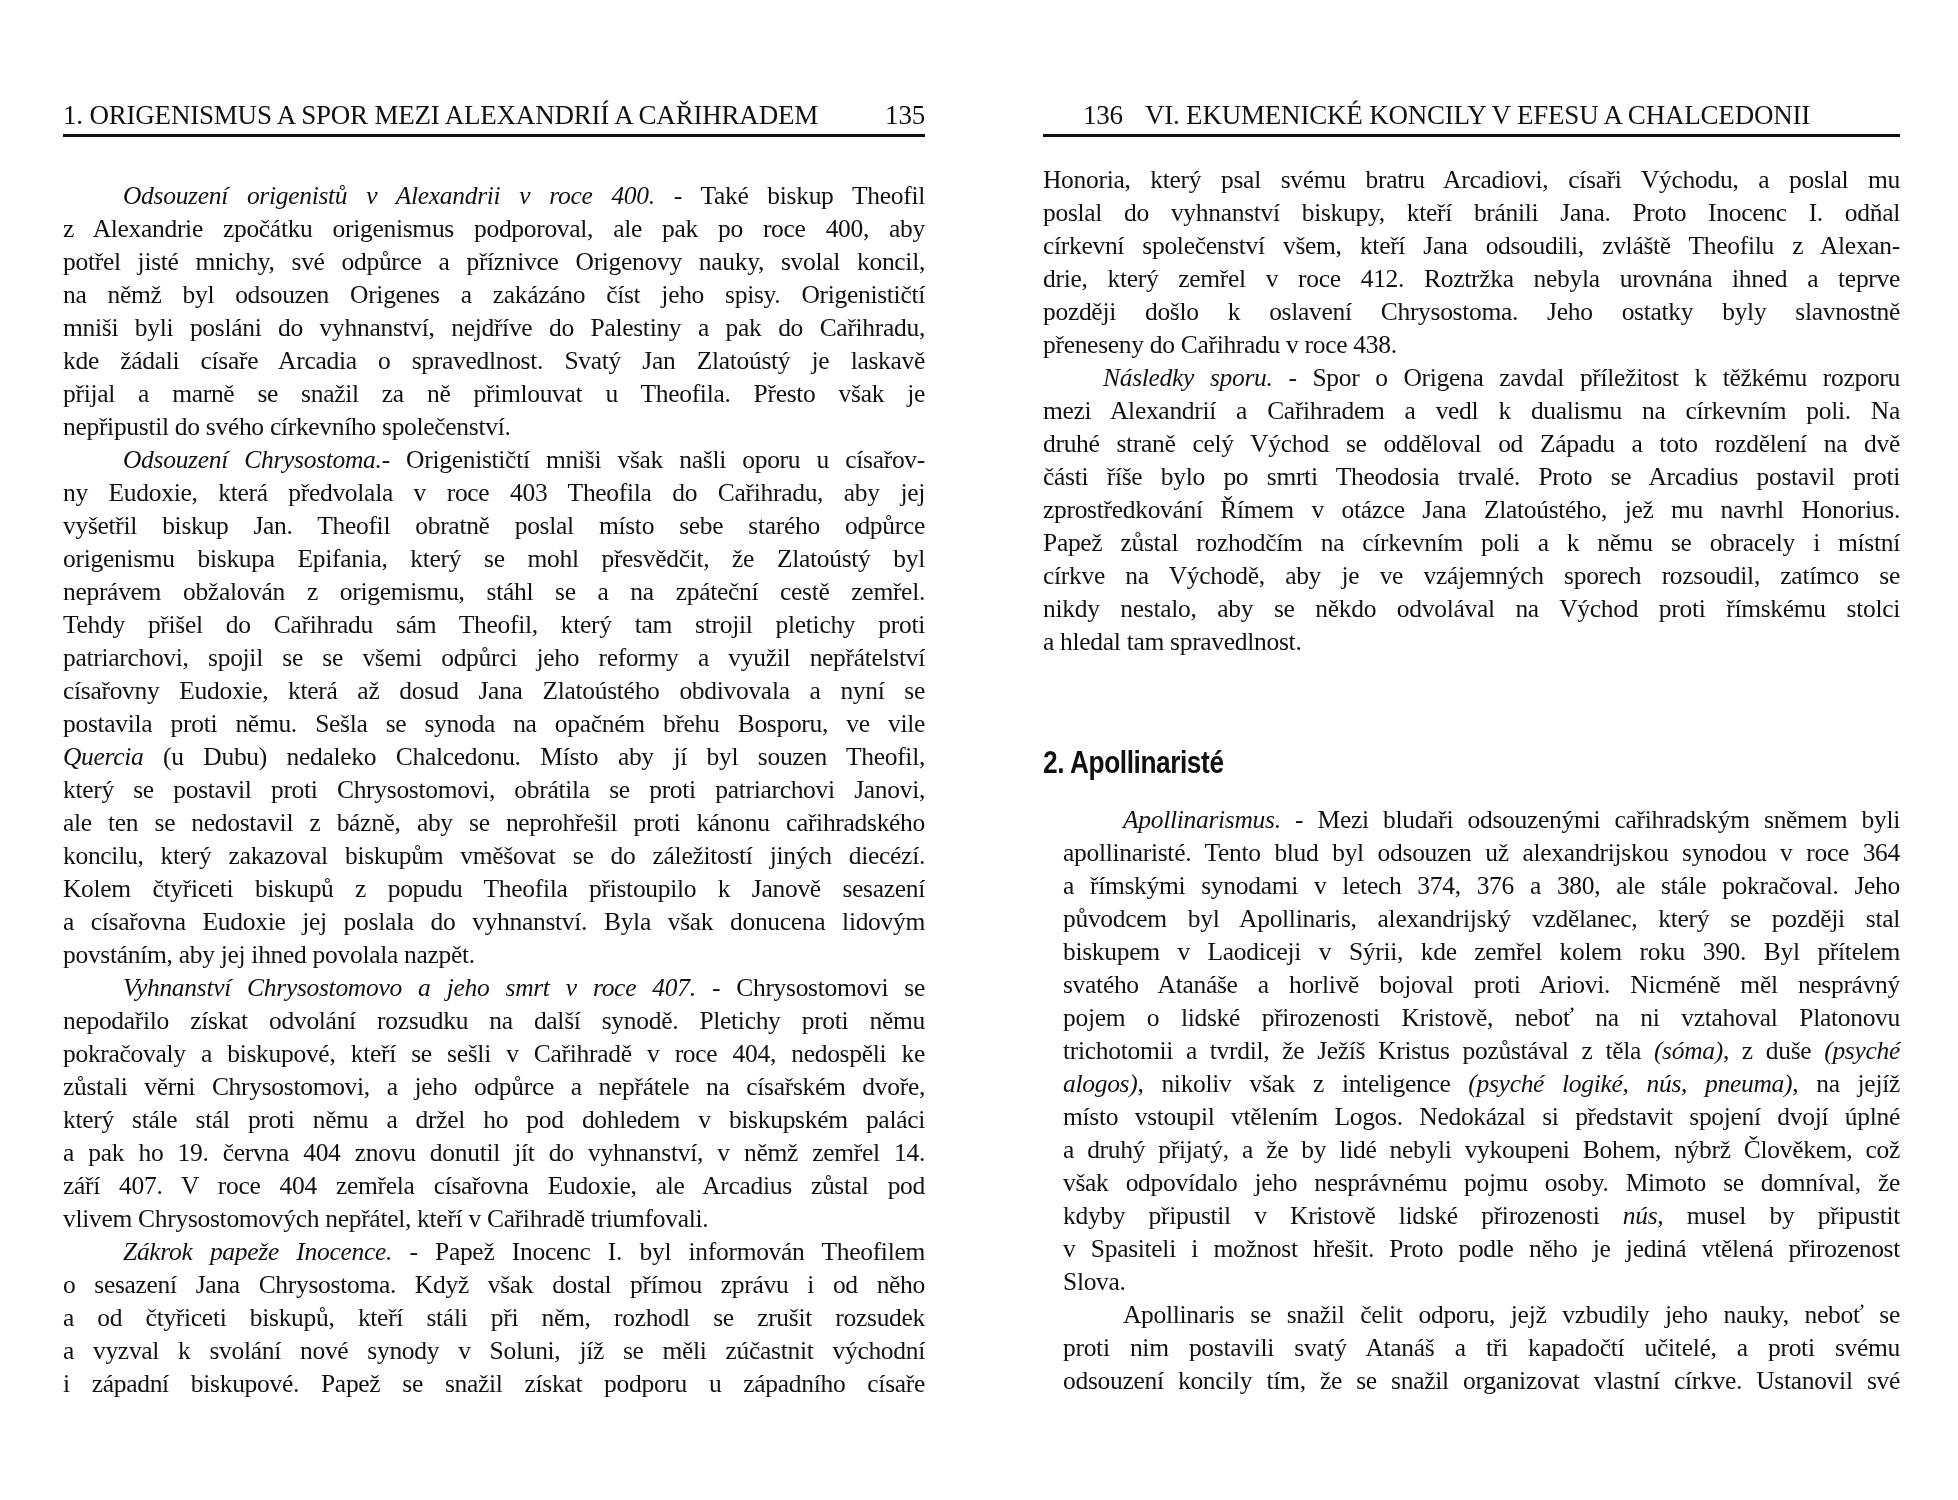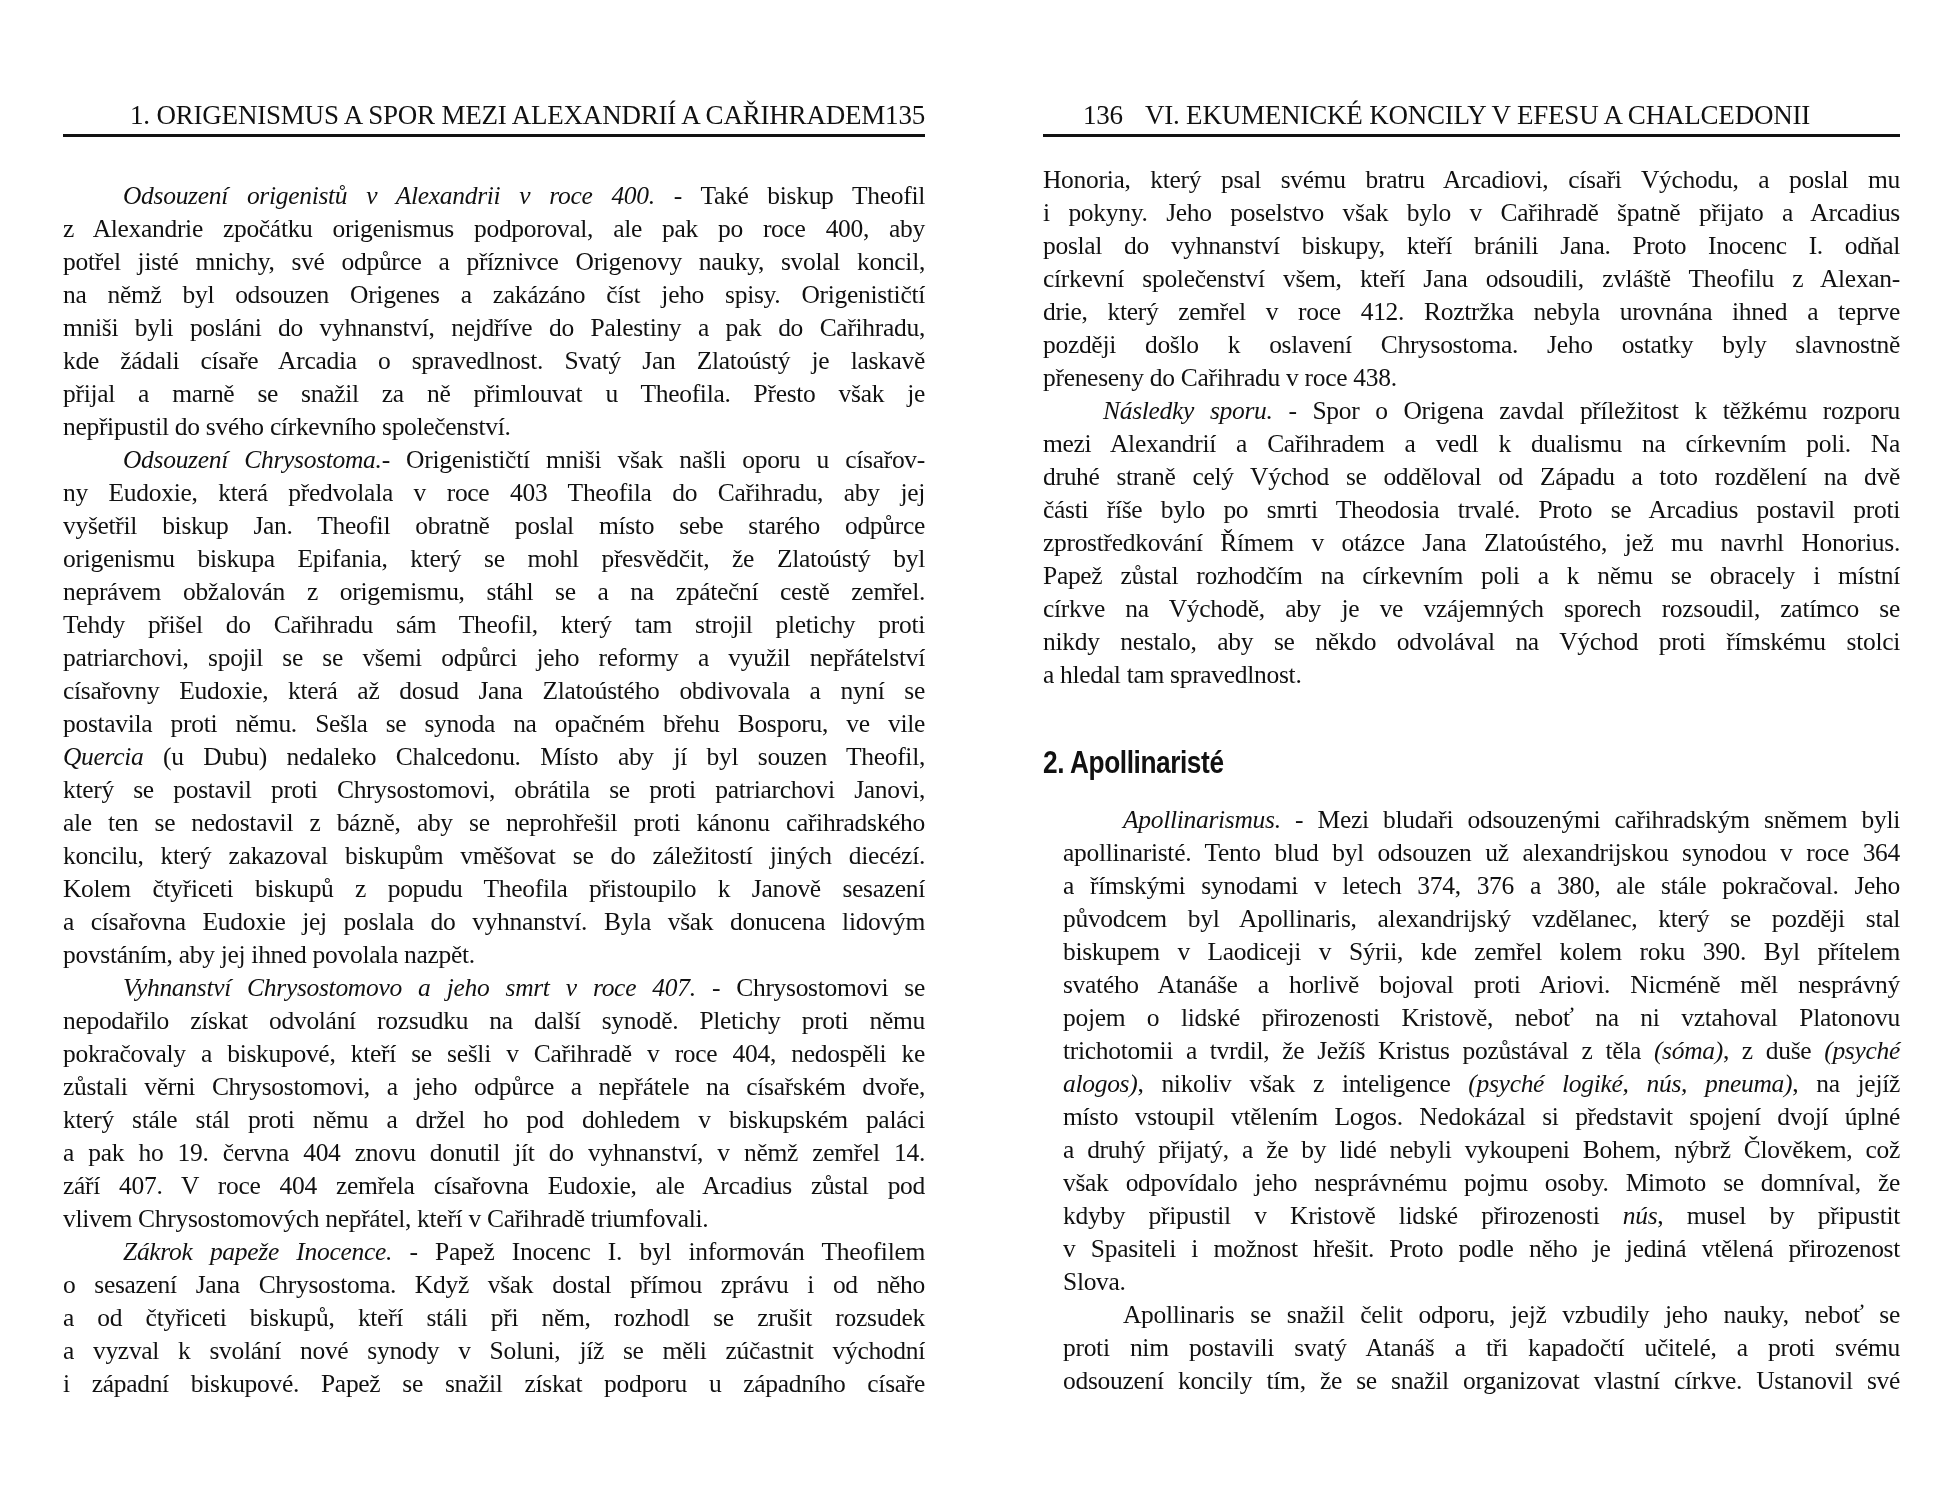--- a/index.html
+++ b/index.html
@@ -6,21 +6,21 @@
   body { width: 1958px; height: 1500px; position: relative; overflow: hidden; color: #111; }
   .page { position: absolute; top: 0; }
   .page-left { left: 63px; width: 862px; }
   .page-right { left: 1043px; width: 857px; }
   .running-head {
     position: absolute; top: 98px; left: 0; right: 0; height: 34px;
     font-family: "Liberation Serif", "DejaVu Serif", serif;
     font-size: 27px; line-height: 34px; letter-spacing: -0.2px;
     white-space: nowrap; border-bottom: 3px solid #111; padding-bottom: 2px;
   }
-  .page-left .running-head { display: flex; justify-content: flex-end; }
+  .page-left .running-head { display: flex; justify-content: space-between; }
   .page-right .running-head .pgnum { margin-right: 22px; margin-left: 40px; }
   .body {
     position: absolute; left: 0; right: 0;
     font-family: "Liberation Serif", "DejaVu Serif", serif;
     font-size: 25.5px; line-height: 33px; text-align: justify;
     letter-spacing: -0.3px;
   }
   .page-left .body { top: 163px; margin-top: 16px; }
   .page-right .body { top: 163px; }
   .line { display: block; height: 33px; white-space: nowrap; text-align-last: justify; text-align: justify; overflow: visible; }
@@ -87,21 +87,20 @@
     <span class="line">i západní biskupové. Papež se snažil získat podporu u západního císaře</span>
   </div>
 </div>
 
 <div class="page page-right">
   <div class="running-head">
     <span class="pgnum">136</span><span>VI. EKUMENICKÉ KONCILY V EFESU A CHALCEDONII</span>
   </div>
   <div class="body">
     <span class="line">Honoria, který psal svému bratru Arcadiovi, císaři Východu, a poslal mu</span>
-    <span class="line">i pokyny. Jeho poselstvo však bylo v Cařihradě špatně přijato a Arcadius</span>
     <span class="line">poslal do vyhnanství biskupy, kteří bránili Jana. Proto Inocenc I. odňal</span>
     <span class="line">církevní společenství všem, kteří Jana odsoudili, zvláště Theofilu z Alexan-</span>
     <span class="line">drie, který zemřel v roce 412. Roztržka nebyla urovnána ihned a teprve</span>
     <span class="line">později došlo k oslavení Chrysostoma. Jeho ostatky byly slavnostně</span>
     <span class="line last">přeneseny do Cařihradu v roce 438.</span>
     <span class="line indent"><span class="it">Následky sporu.</span><span> - Spor o Origena zavdal příležitost k těžkému rozporu</span></span>
     <span class="line">mezi Alexandrií a Cařihradem a vedl k dualismu na církevním poli. Na</span>
     <span class="line">druhé straně celý Východ se odděloval od Západu a toto rozdělení na dvě</span>
     <span class="line">části říše bylo po smrti Theodosia trvalé. Proto se Arcadius postavil proti</span>
     <span class="line">zprostředkování Římem v otázce Jana Zlatoústého, jež mu navrhl Honorius.</span>

